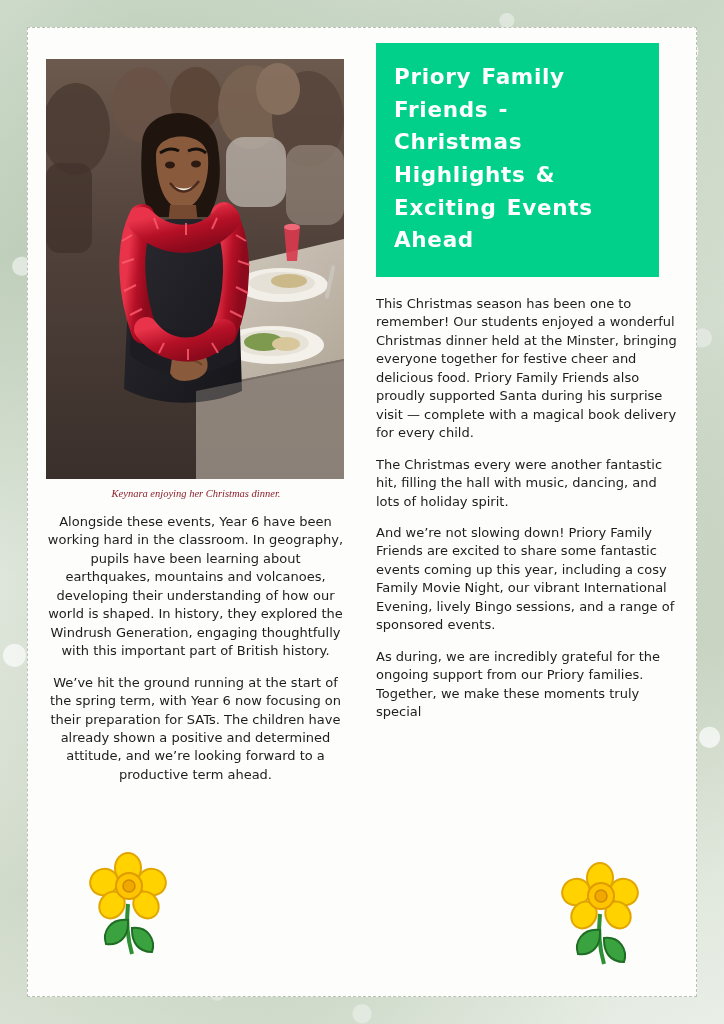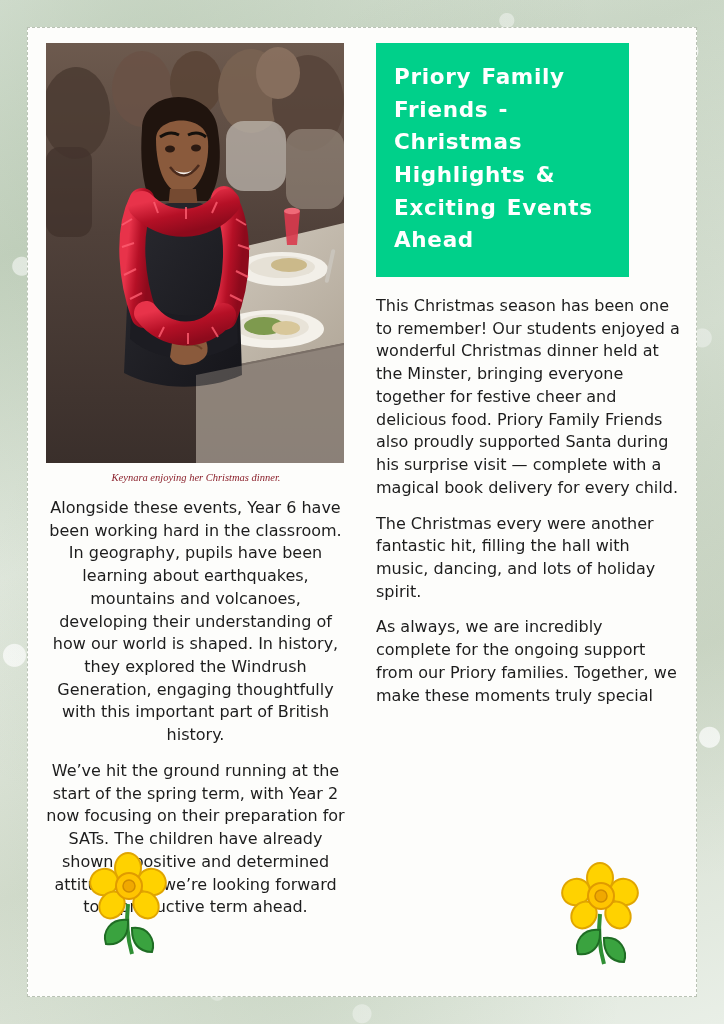--- a/index.html
+++ b/index.html
@@ -65,21 +65,21 @@
     left: 18px;
     top: 15px;
     right: 16px;
     bottom: 10px;
   }
 
   
   .col-left {
     position: absolute;
     left: 0;
-    top: 0;
+    top: 16px;
     width: 300px;
   }
   .col-right {
     position: absolute;
     left: 330px;
     top: 0;
     width: 305px;
   }
 
   
@@ -97,33 +97,33 @@
     text-align: center;
     font-size: 10.5px;
     font-style: italic;
     color: #8a1f2a;
     font-family: "Liberation Serif", serif;
   }
 
   
   .body-text p {
     margin: 0 1px 13px 0;
-    font-size: 16px;
+    font-size: 13px;
     line-height: 1.42;
     color: #1d1d1d;
     font-family: "DejaVu Sans", sans-serif;
   }
   .col-left .body-text { margin-top: 14px; text-align: center; }
 
   
   .headline {
     background: #00d08a;
     padding: 18px 18px 20px 18px;
     box-sizing: border-box;
-    width: 253px;
+    width: 283px;
   }
   .headline h1 {
     margin: 0;
     color: #ffffff;
     font-size: 21.5px;
     line-height: 1.52;
     font-weight: bold;
     letter-spacing: 0.7px;
     font-family: "DejaVu Sans", sans-serif;
     word-spacing: 2px;
@@ -238,33 +238,34 @@
           </g>
 
           <path d="M150 332 L298 302 L298 420 L150 420 Z" fill="#b4aa9d" opacity="0.35"></path>
         </svg>
       </div>
 
       <div class="caption">Keynara enjoying her Christmas dinner.</div>
 
       <div class="body-text">
         <p>Alongside these events, Year 6 have been working hard in the classroom. In geography, pupils have been learning about earthquakes, mountains and volcanoes, developing their understanding of how our world is shaped. In history, they explored the Windrush Generation, engaging thoughtfully with this important part of British history.</p>
-        <p>We’ve hit the ground running at the start of the spring term, with Year 2 now focusing on their preparation for SATs. The children have already shown a positive and determined attitude, and we’re looking forward to a productive term ahead.</p>
+        <p>We’ve hit the ground running at the start of the spring term, with Year 6 now focusing on their preparation for SATs. The children have already shown a positive and determined attitude, and we’re looking forward to a productive term ahead.</p>
       </div>
     </div>
 
     <div class="col-right">
       <div class="headline">
         <h1>Priory Family Friends - Christmas Highlights &amp; Exciting Events Ahead</h1>
       </div>
 
       <div class="body-text">
         <p>This Christmas season has been one to remember! Our students enjoyed a wonderful Christmas dinner held at the Minster, bringing everyone together for festive cheer and delicious food. Priory Family Friends also proudly supported Santa during his surprise visit — complete with a magical book delivery for every child.</p>
         <p>The Christmas every were another fantastic hit, filling the hall with music, dancing, and lots of holiday spirit.</p>
-        <p>As always, we are incredibly complete for the ongoing support from our Priory families. Together, we make these moments truly special</p>
+        <p>And we’re not slowing down! Priory Family Friends are excited to share some fantastic events coming up this year, including a cosy Family Movie Night, our vibrant International Evening, lively Bingo sessions, and a range of sponsored events.</p>
+        <p>As during, we are incredibly grateful for the ongoing support from our Priory families. Together, we make these moments truly special</p>
       </div>
     </div>
 
     <div class="daffodil daffodil-left">
       <svg width="110" height="110" viewBox="0 0 110 110">
         <path d="M52 56 C50 74 52 92 56 106" stroke="#2f8f34" stroke-width="4" fill="none"></path>
         <path d="M52 72 C34 70 26 84 30 96 C44 98 52 88 52 76 Z" fill="#3aa33f" stroke="#1f6d24" stroke-width="2"></path>
         <path d="M56 80 C72 78 80 92 76 104 C62 104 56 94 56 82 Z" fill="#3aa33f" stroke="#1f6d24" stroke-width="2"></path>
         <g fill="#ffd200" stroke="#e0a500" stroke-width="2">
           <ellipse cx="52" cy="20" rx="13" ry="15"></ellipse>

